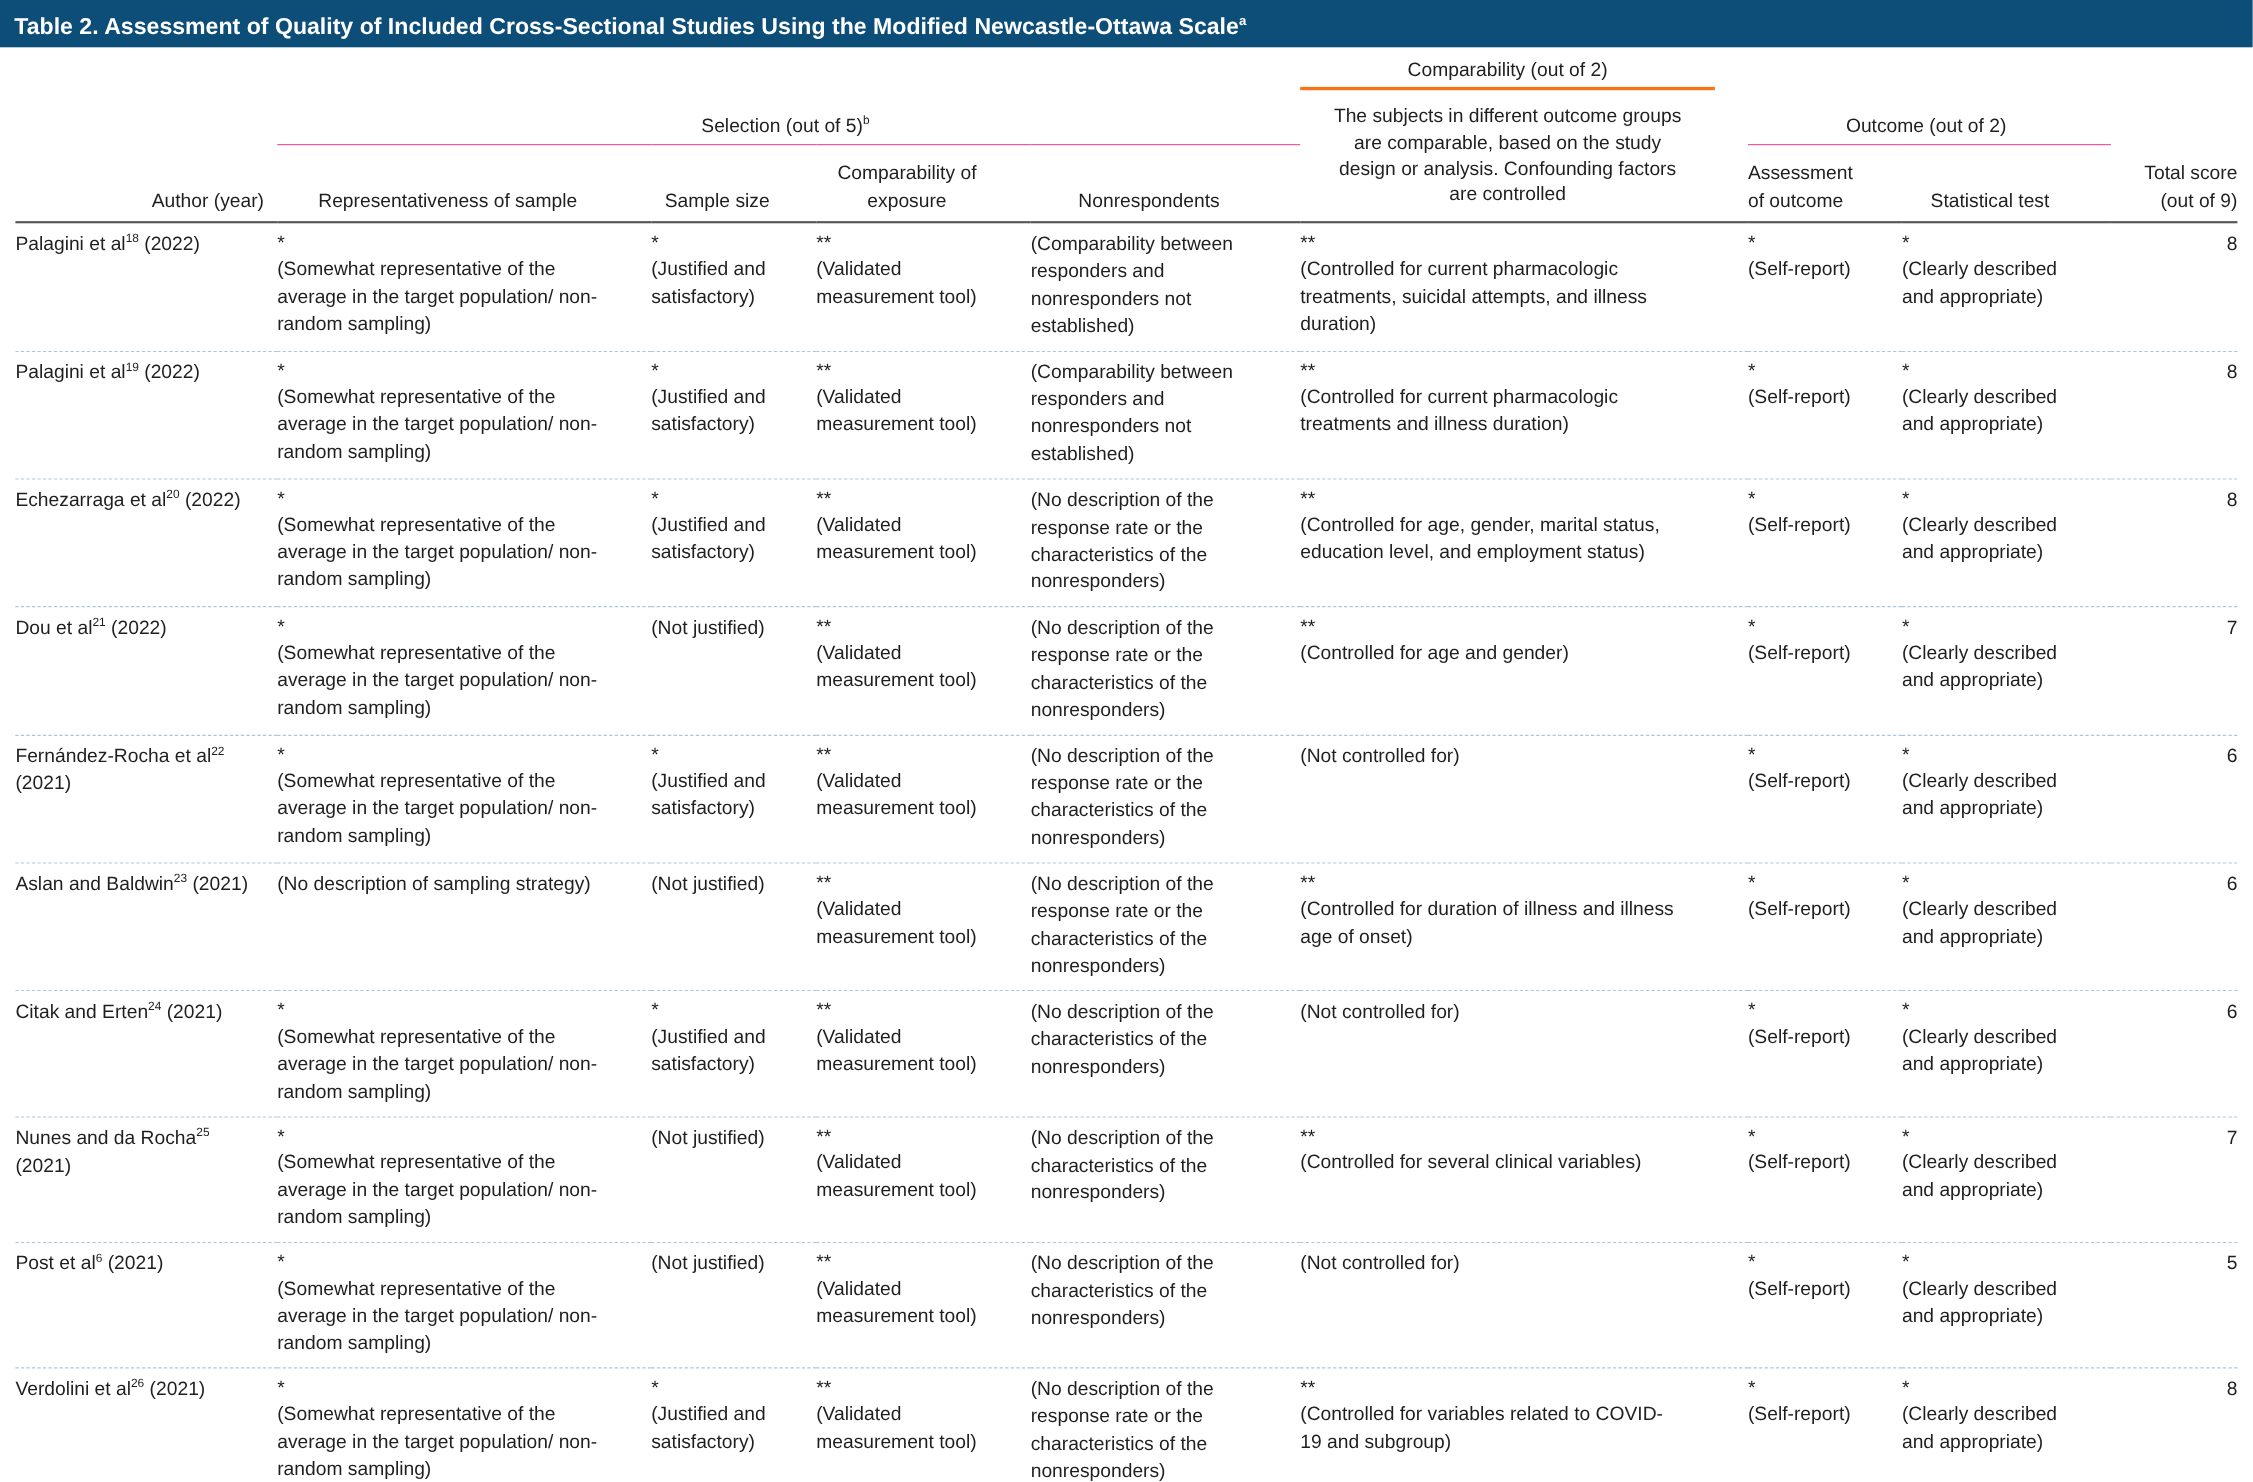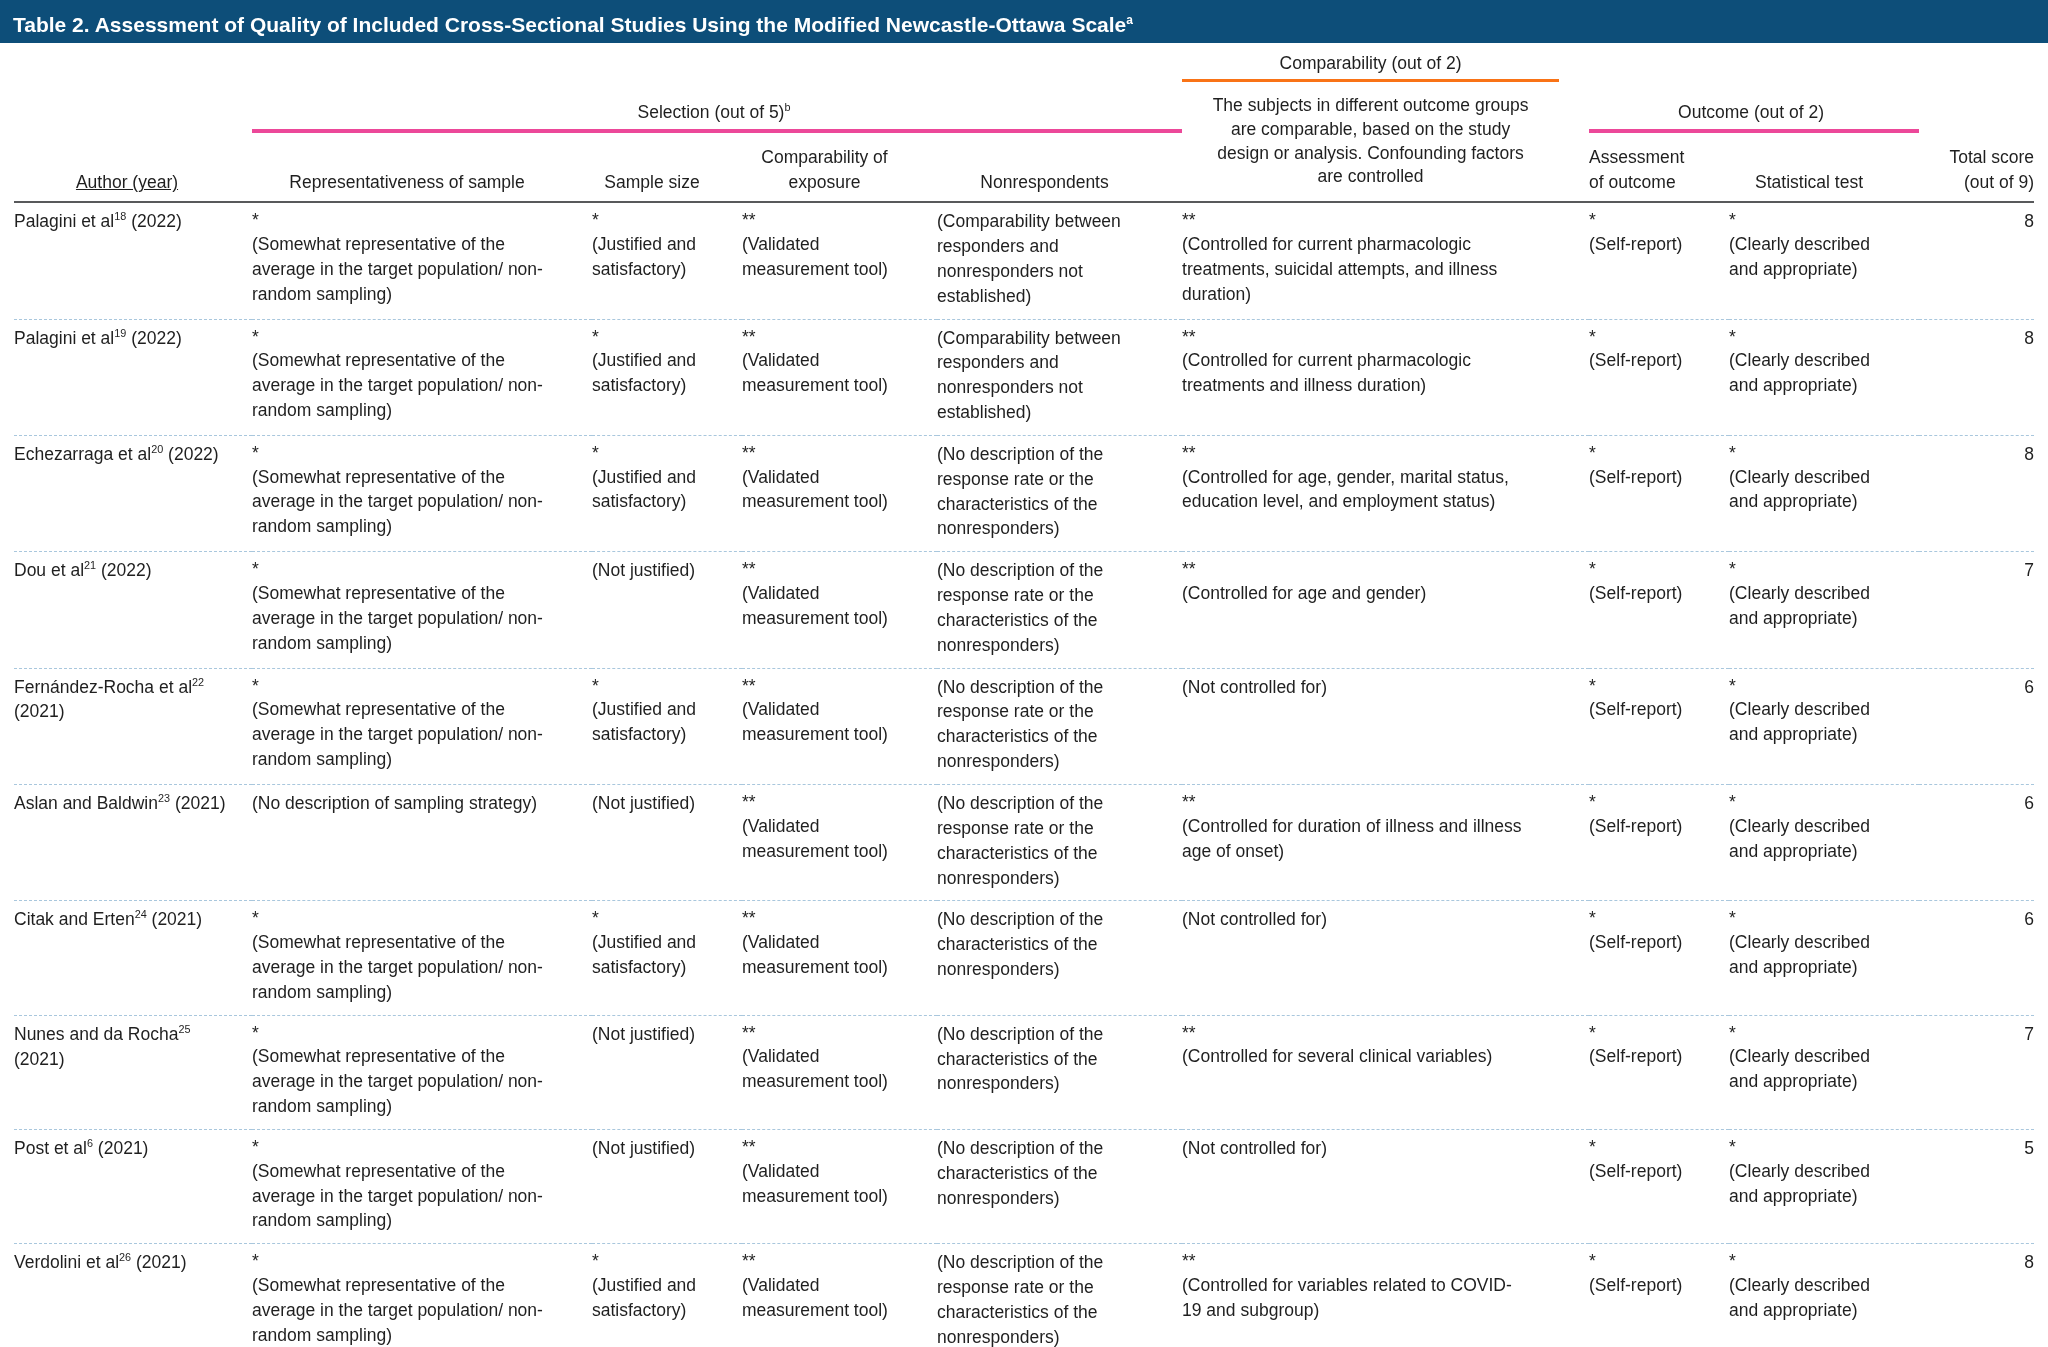--- a/index.html
+++ b/index.html
@@ -49,32 +49,32 @@
     font-size: 17.5px;
   }
   sup { font-size: 0.62em; line-height: 0; }
 
   
   thead th { vertical-align: bottom; }
   .hdr-bottom { border-bottom: 2px solid #58595b; }
   .group-cell {
     height: 68px;
     text-align: center;
-    border-bottom: 4px solid #ec4899;
+    border-bottom: 1px solid #ec4899;
     padding: 0 6px 4px 0;
   }
   .comp-cell { vertical-align: top; text-align: center; padding: 2px 30px 0 0; }
   .comp-title {
     text-align: center;
     border-bottom: 3px solid #f97316;
     padding-bottom: 3px;
     margin-bottom: 4px;
   }
   .comp-desc { max-width: 318px; margin: 12px auto; line-height: 1.36; }
-  .author-h { text-align: center; padding-bottom: 6px; padding-right: 12px; text-decoration: underline; }
+  .author-h { text-align: right; padding-bottom: 6px; padding-right: 12px; }
   .total-h  { text-align: right; padding: 0 0 6px 0; }
   .lbl { height: 58px; padding-bottom: 6px; }
   .c { text-align: center; }
 
   
   tbody td {
     border-top: 1px dashed var(--row-divider, #a9c7dd);
     padding-top: 6px;
     padding-bottom: 10px;
   }

